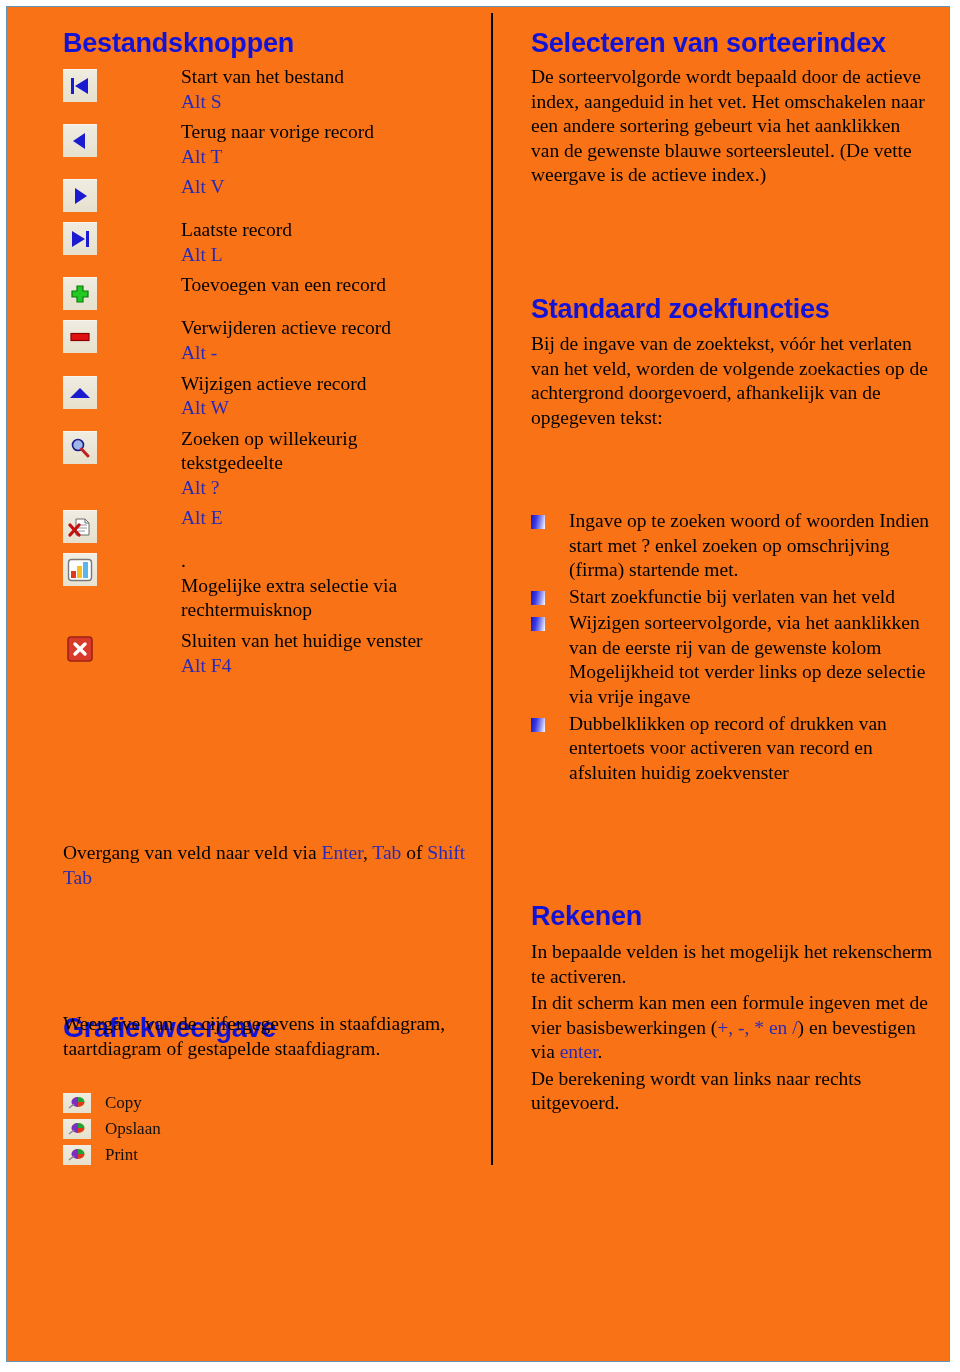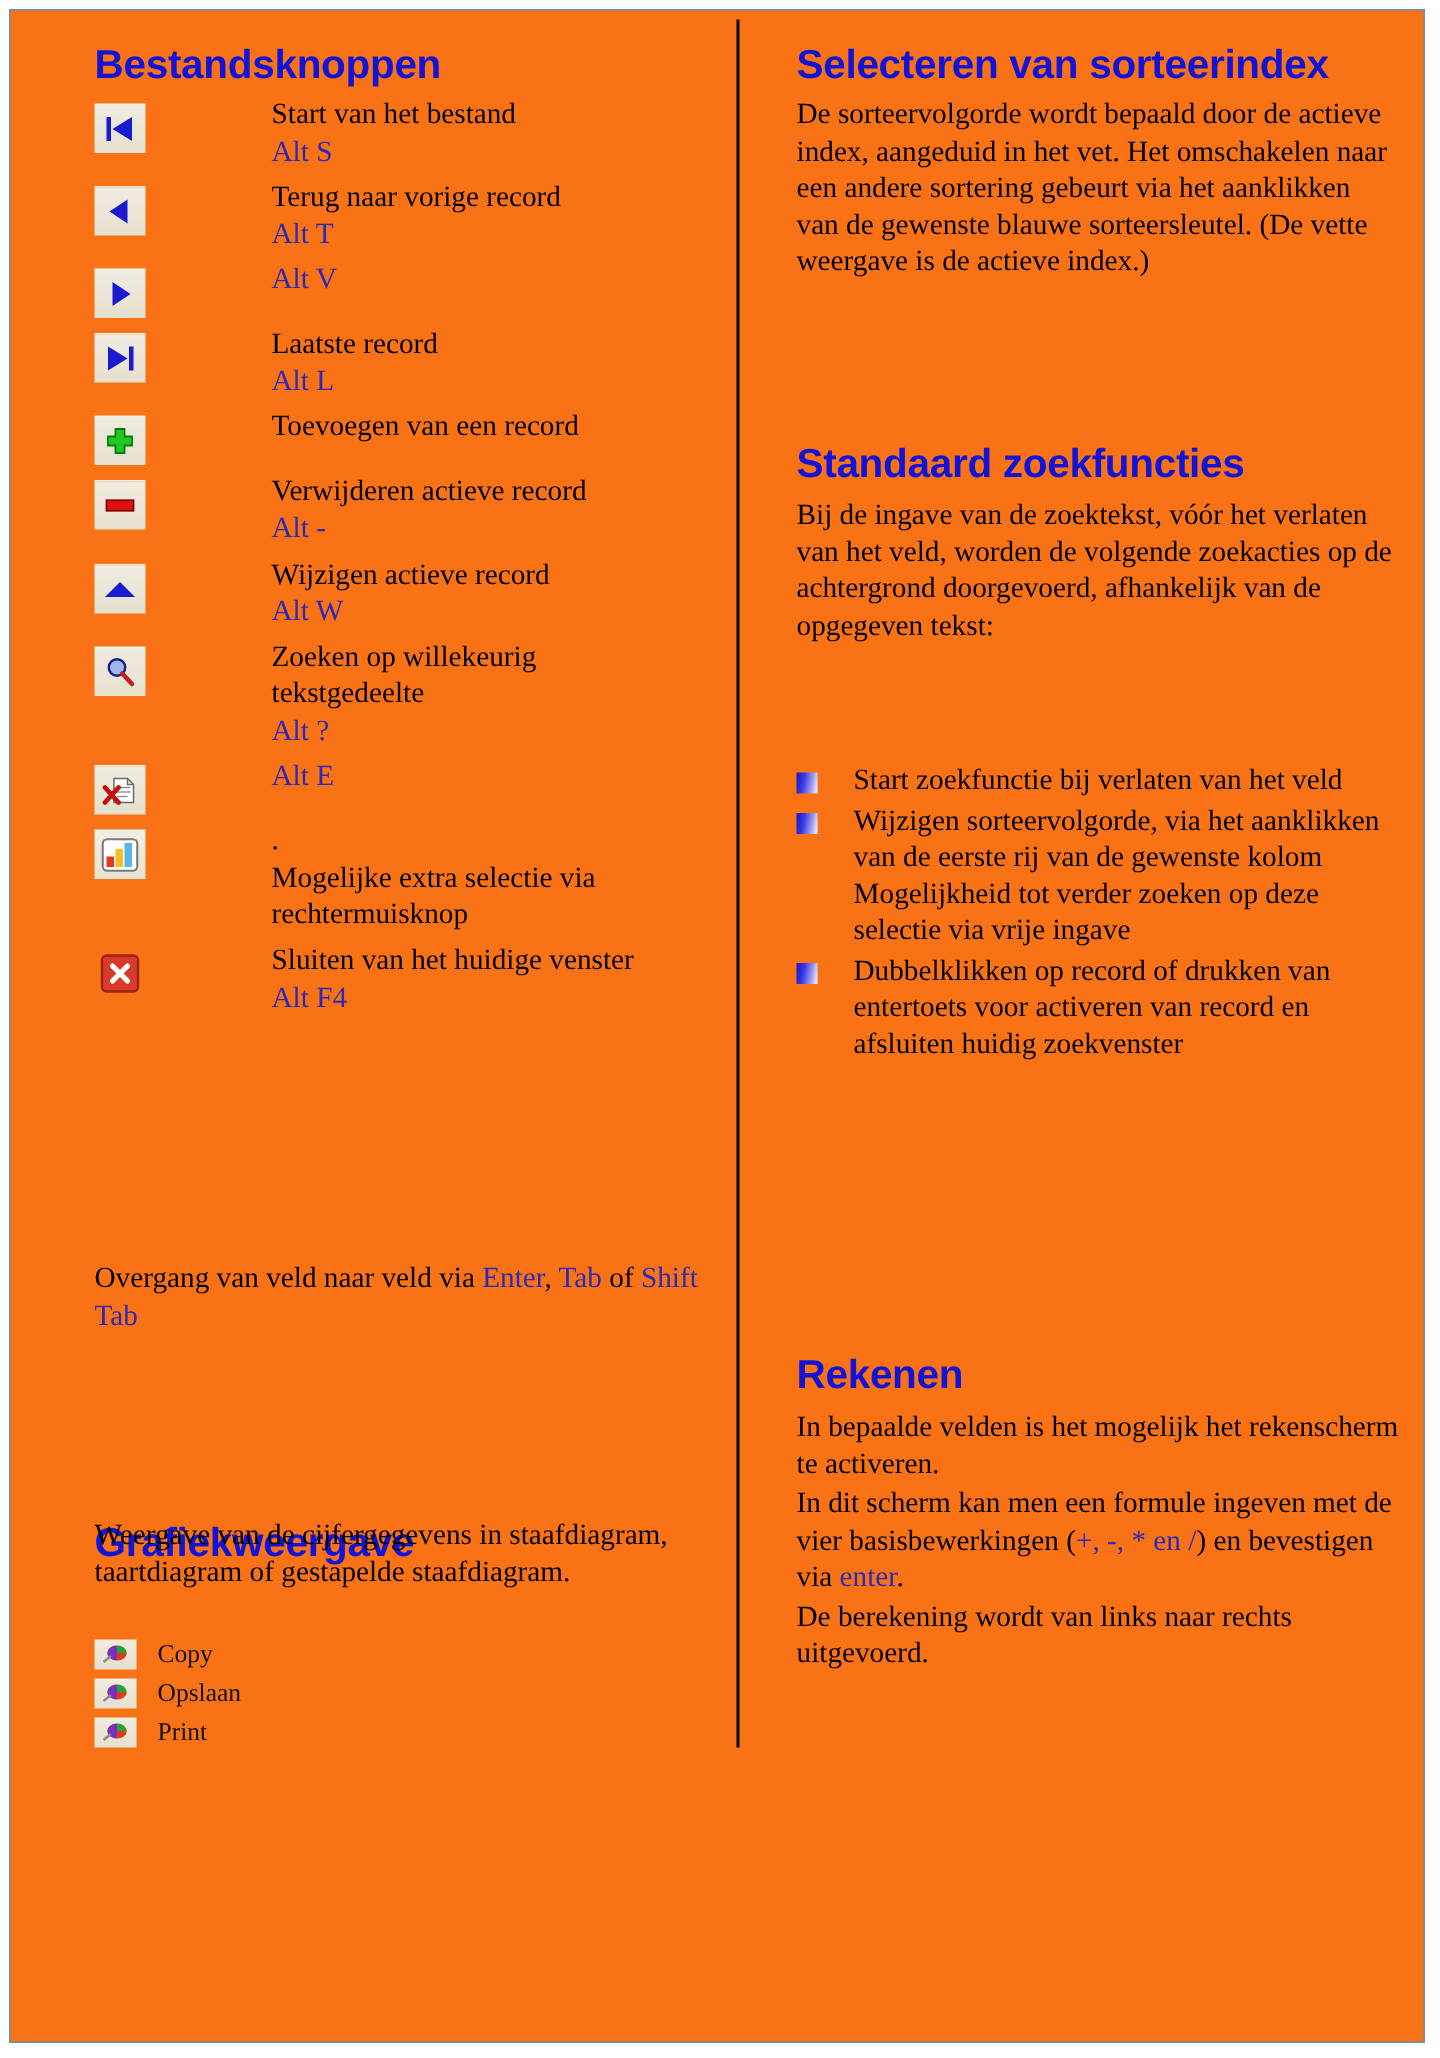--- a/index.html
+++ b/index.html
@@ -418,25 +418,29 @@
     <div class="body-txt" id="sort-body">De sorteervolgorde wordt bepaald door de actieve index, aangeduid in het vet. Het omschakelen naar een andere sortering gebeurt via het aanklikken van de gewenste blauwe sorteersleutel. (De vette weergave is de actieve index.)</div>
 
     <div class="h-blue" id="zoek-title">Standaard zoekfuncties</div>
     <div class="body-txt" id="zoek-body">
       <div>Bij de ingave van de zoektekst, vóór het verlaten van het veld, worden de volgende zoekacties op de achtergrond doorgevoerd, afhankelijk van de opgegeven tekst:</div>
     </div>
 
     <div class="bullets">
       <div class="bullet-row">
         <span class="bullet-mark"></span>
-        <span class="bullet-txt body-txt">Start zoekfunctie bij verlaten van het veld</span>
+        <span class="bullet-txt body-txt">Ingave op te zoeken woord of woorden Indien start met ? enkel zoeken op omschrijving (firma) startende met.</span>
       </div>
       <div class="bullet-row">
         <span class="bullet-mark"></span>
-        <span class="bullet-txt body-txt">Wijzigen sorteervolgorde, via  het aanklikken van de eerste rij van de gewenste kolom Mogelijkheid tot verder zoeken op deze selectie via vrije ingave</span>
+        <span class="bullet-txt body-txt">Start zoekfunctie bij verlaten van het veld</span>
+      </div>
+      <div class="bullet-row">
+        <span class="bullet-mark"></span>
+        <span class="bullet-txt body-txt">Wijzigen sorteervolgorde, via  het aanklikken van de eerste rij van de gewenste kolom Mogelijkheid tot verder links op deze selectie via vrije ingave</span>
       </div>
       <div class="bullet-row">
         <span class="bullet-mark"></span>
         <span class="bullet-txt body-txt">Dubbelklikken op record of drukken van entertoets voor activeren van record en afsluiten huidig zoekvenster</span>
       </div>
     </div>
 
     <div class="h-blue" id="rek-title">Rekenen</div>
     <div class="body-txt" id="rek-body">
       <p>In bepaalde velden is het mogelijk het rekenscherm te activeren.</p>

